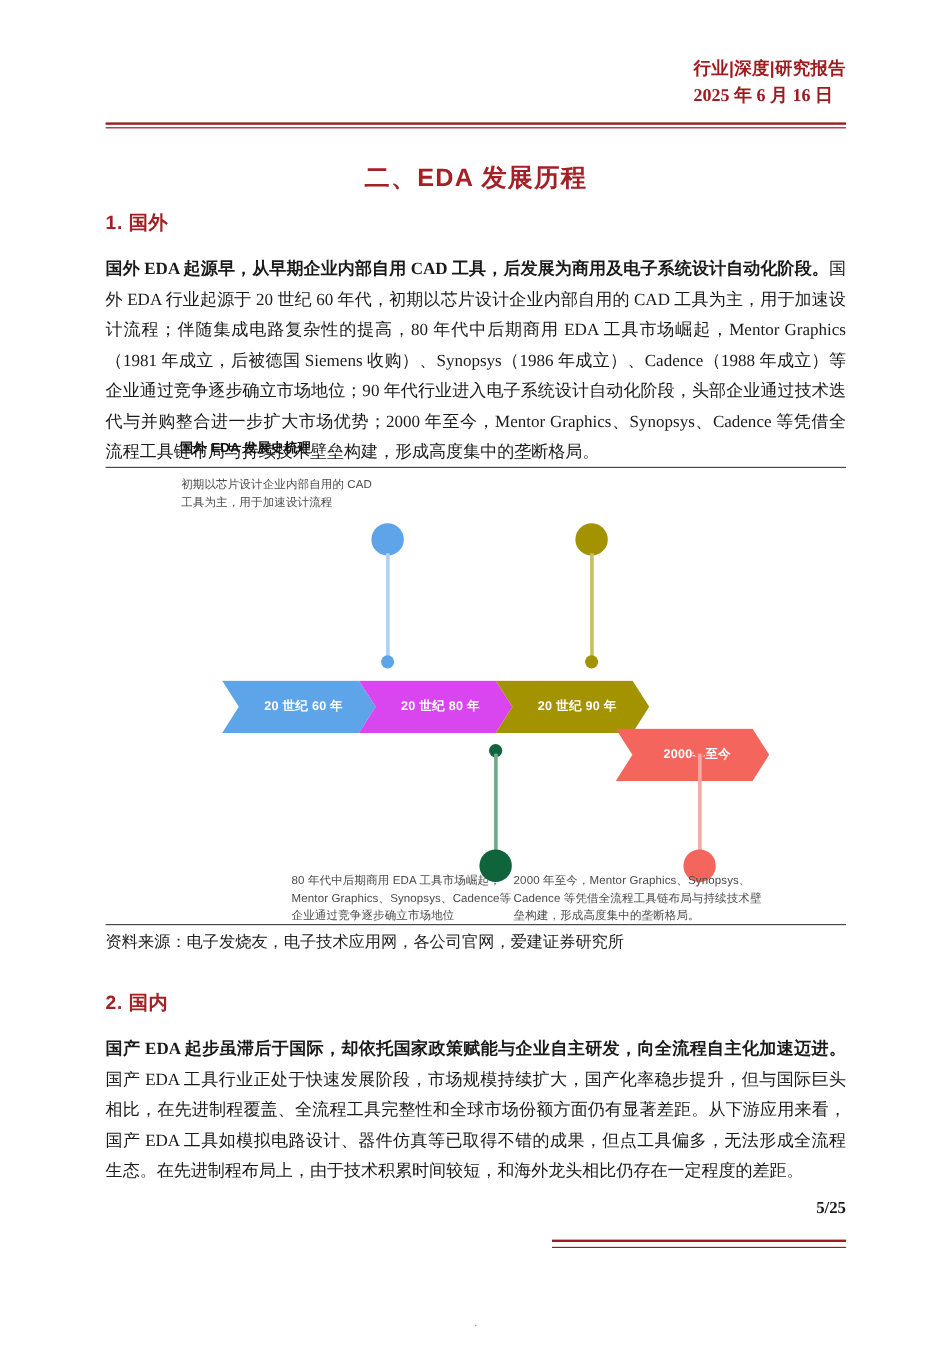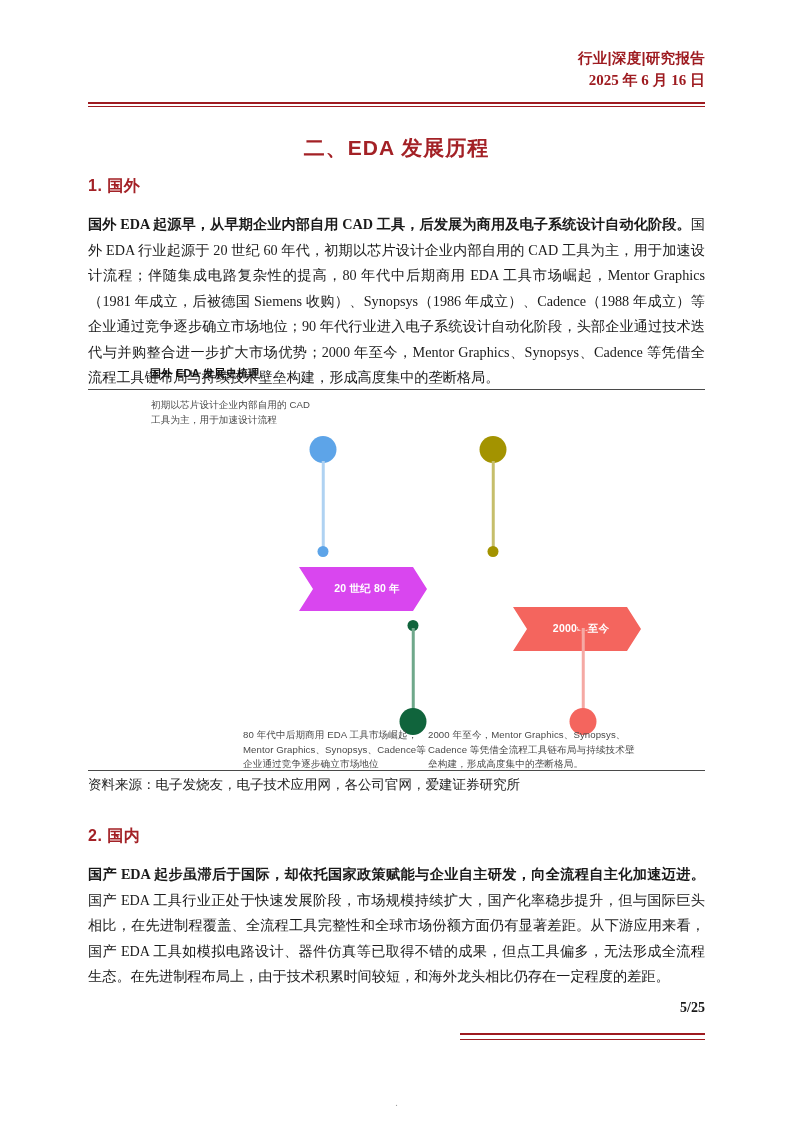--- a/index.html
+++ b/index.html
@@ -16,21 +16,21 @@
   .page {
     position: absolute;
     inset: 0;
   }
 
   
   .header {
     position: absolute;
     top: 48px;
     right: 88px;
-    text-align: right;
+    text-align: left;
     color: #9E1B20;
   }
   .header-line1 {
     font-family: "Liberation Sans", sans-serif;
     font-weight: bold;
     font-size: 14.5px;
     letter-spacing: 0.3px;
     line-height: 20px;
   }
   .header-line2 {
@@ -272,22 +272,28 @@
         <div class="dot-small" style="top:110px; background:#5DA4E8;"></div>
       </div>
 
       <div class="branch" style="left:385px; top:46px; width:40px; height:122px;">
         <div class="dot-big" style="top:0; background:#A39300;"></div>
         <div class="stem" style="top:25px; height:89px; background:#C6BE6B;"></div>
         <div class="dot-small" style="top:110px; background:#A39300;"></div>
       </div>
 
       <div class="chev-row">
+        <div class="chev first" style="left:0px; width:128px; background:#5DA4E8;">
+          <span>20 世纪 60 年</span>
+        </div>
         <div class="chev" style="left:114px; width:128px; background:#d946ef;">
           <span>20 世纪 80 年</span>
+        </div>
+        <div class="chev" style="left:228px; width:128px; background:#A39300;">
+          <span>20 世纪 90 年</span>
         </div>
         <div class="chev" style="left:328px; width:128px; background:#F4655E;margin-top:40px;">
           <span>2000年至今</span>
         </div>
       </div>
 
       <div class="branch" style="left:305px; top:230px; width:40px; height:130px;">
         <div class="dot-small" style="top:0; background:#10643C;"></div>
         <div class="stem" style="top:8px; height:88px; background:#6FA88B;"></div>
         <div class="dot-big" style="top:88px; background:#10643C;"></div>

